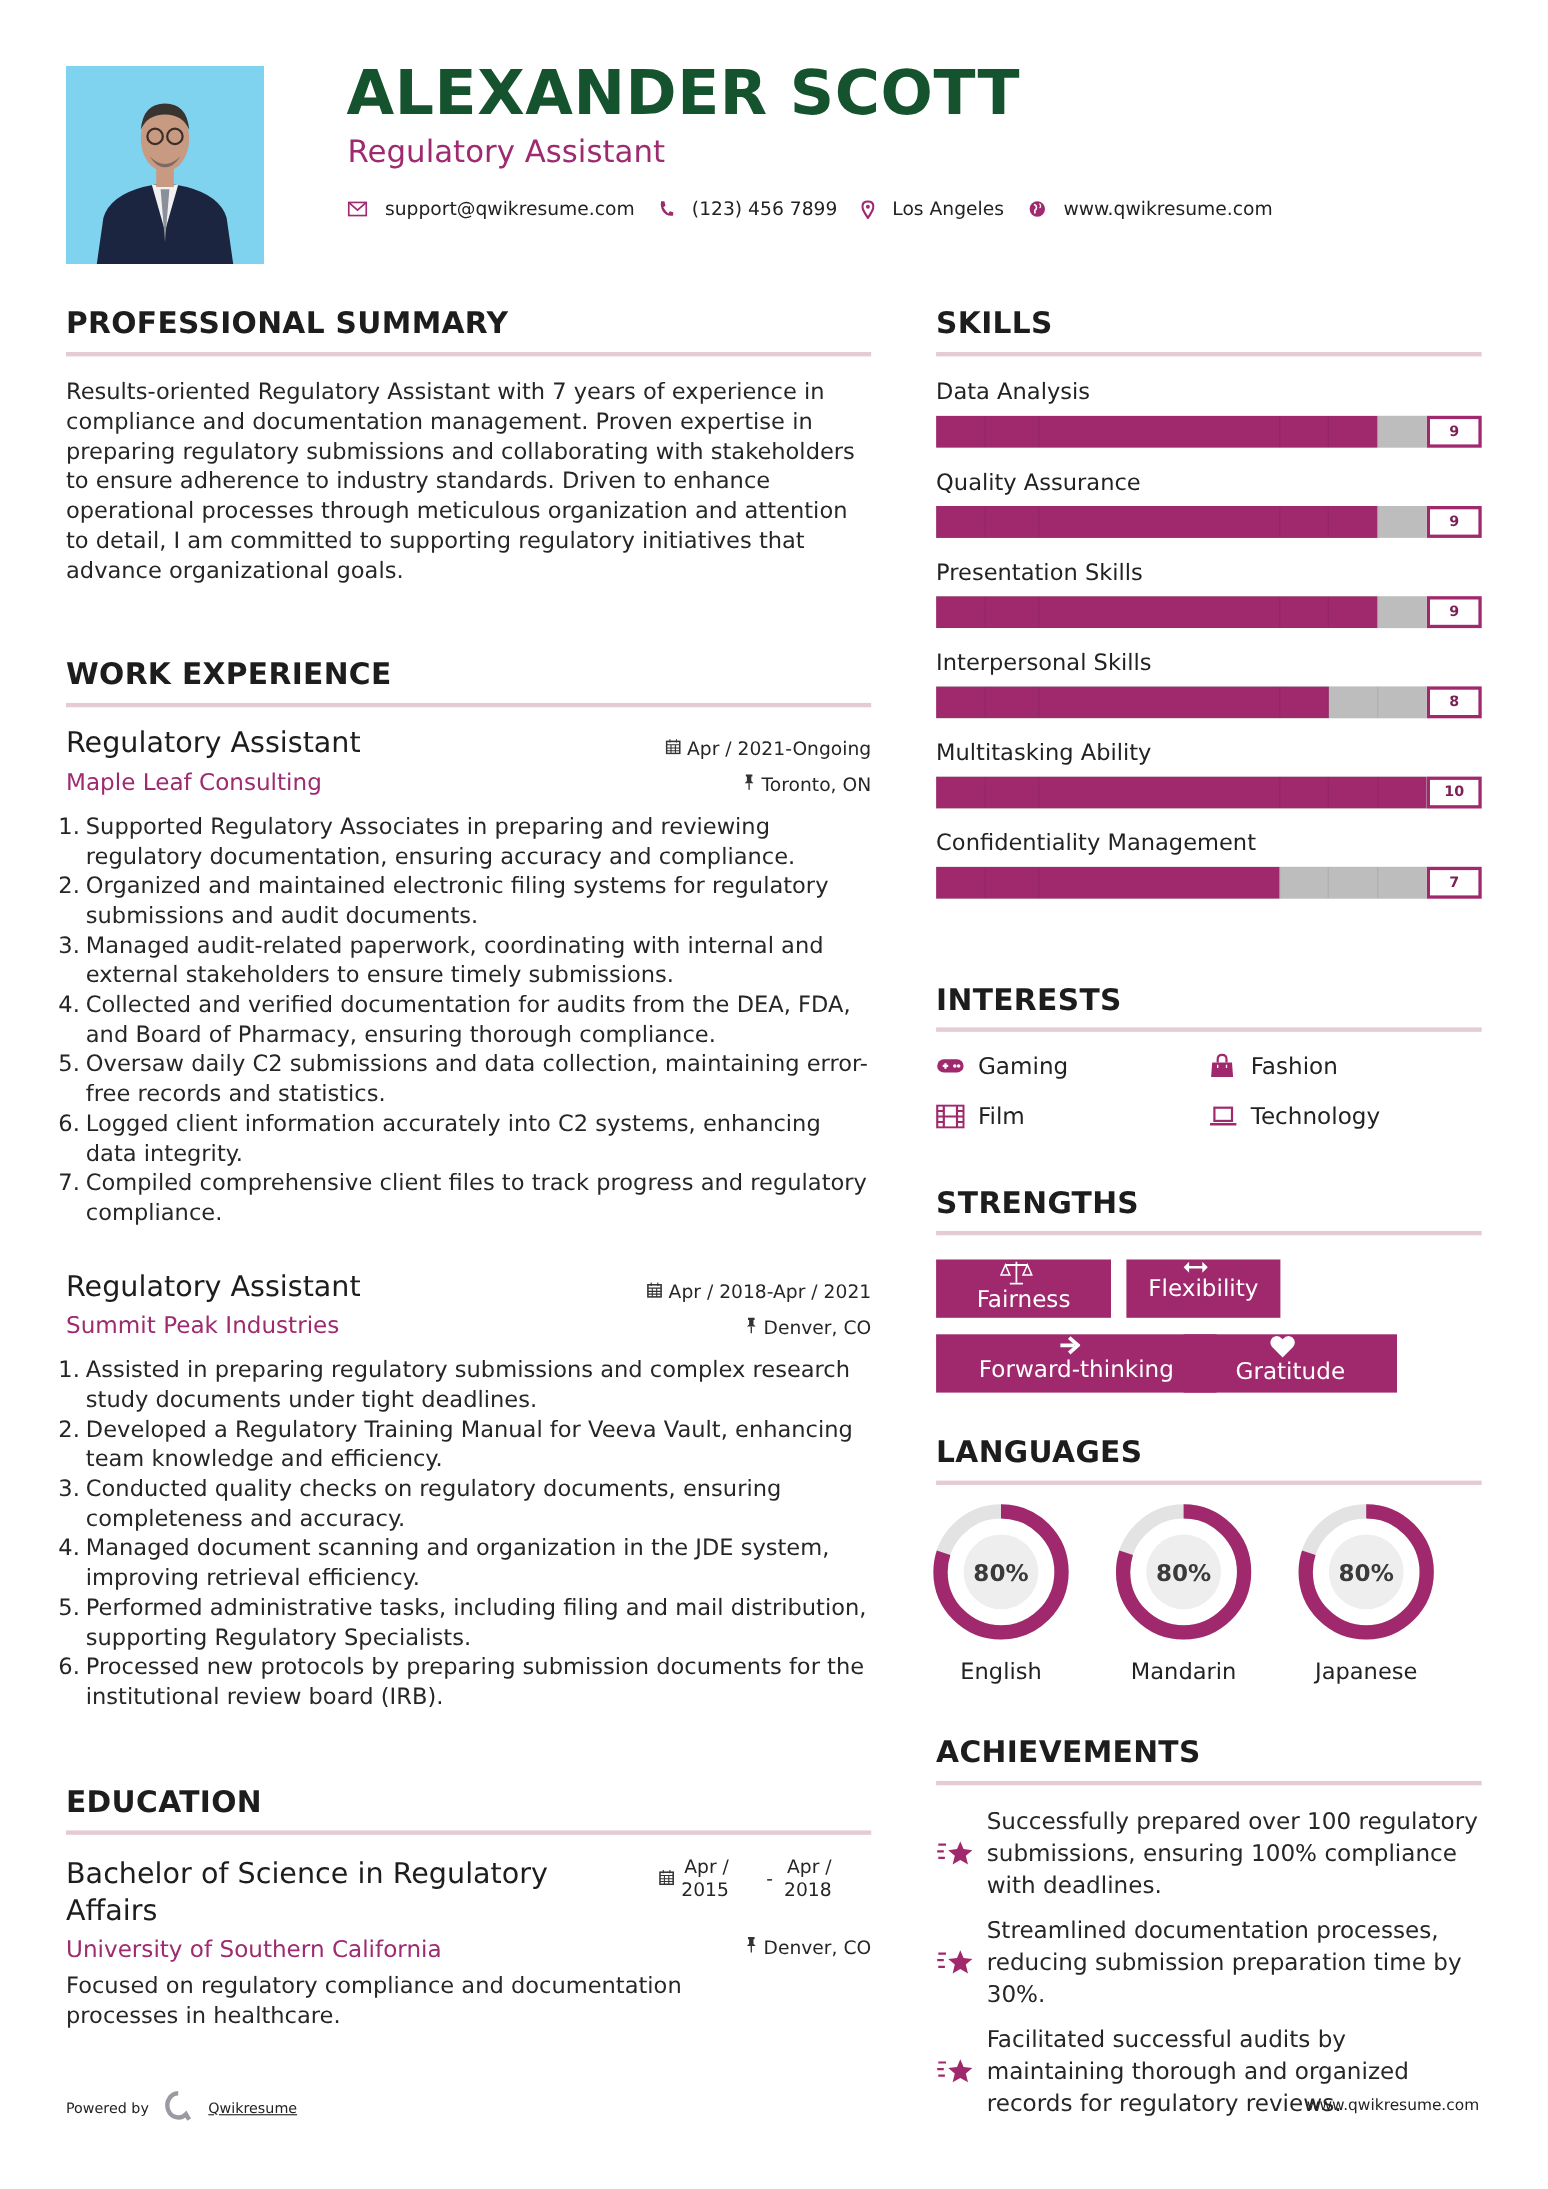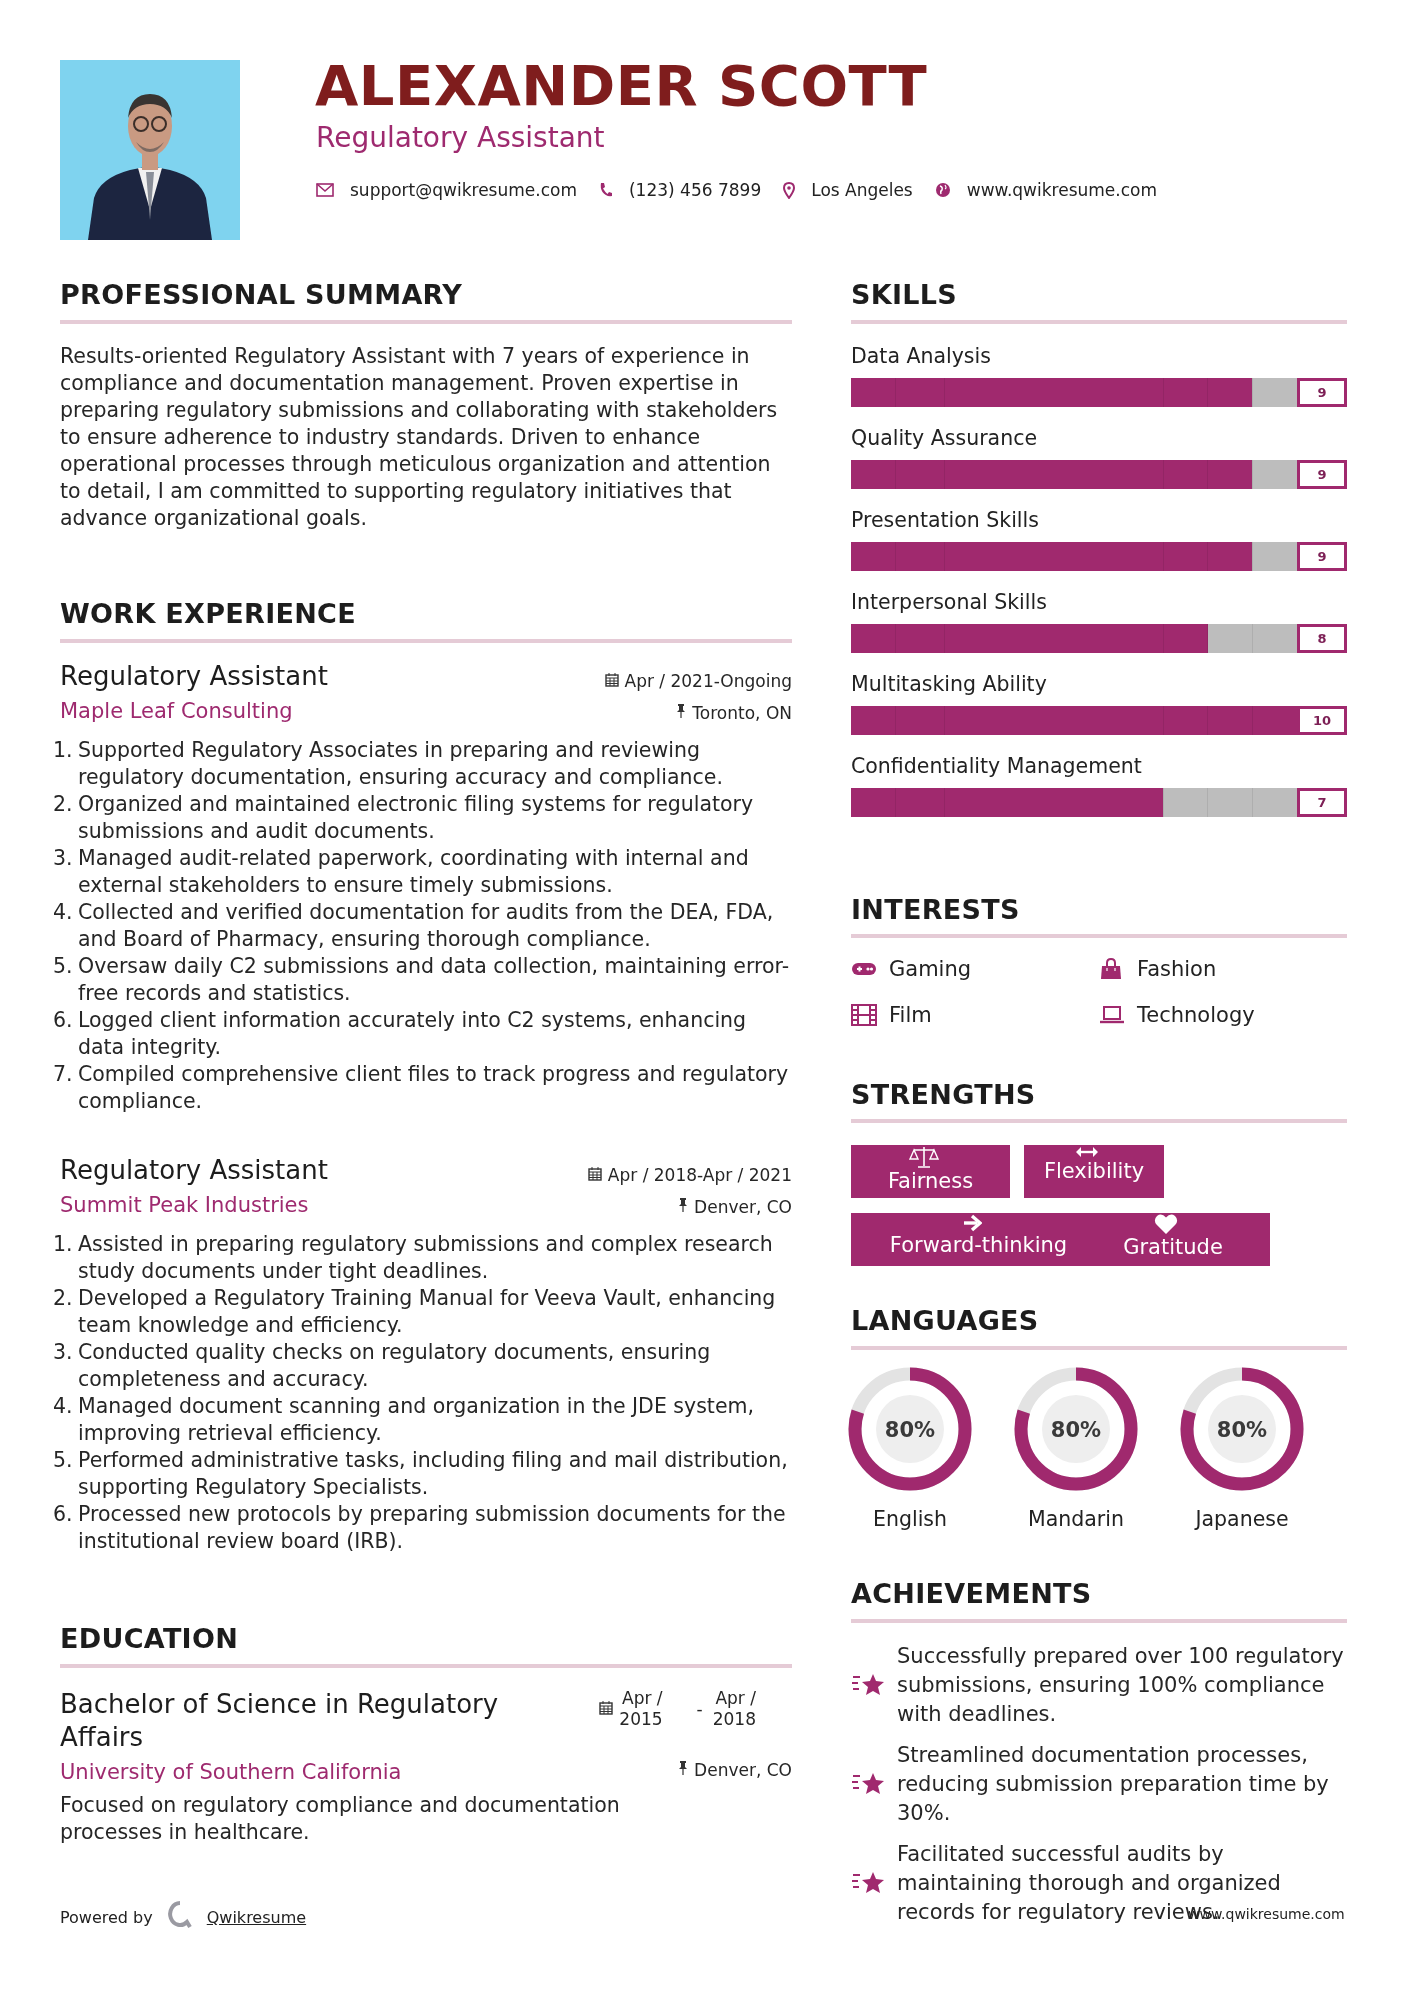--- a/index.html
+++ b/index.html
@@ -4,21 +4,21 @@
 <style>
   * { box-sizing: border-box; margin: 0; padding: 0; }
   html, body { width: 1407px; height: 1990px; background: #ffffff; }
   body { font-family: "DejaVu Sans", sans-serif; color: #222; position: relative; overflow: hidden; }
 
   .abs { position: absolute; }
 
   
   .photo { left: 60px; top: 60px; width: 180px; height: 180px; background: #7fd3ef; overflow: hidden; }
   .photo svg { width: 100%; height: 100%; display: block; }
-  .name { left: 315px; top: 58px; font-size: 56px; font-weight: bold; letter-spacing: 0.5px; color: #7f1d1d; line-height: 1; }
+  .name { left: 315px; top: 58px; font-size: 56px; font-weight: bold; letter-spacing: 0.5px; color: #14532d; line-height: 1; }
   .job-title { left: 316px; top: 124px; font-size: 28px; color: #9e2a6f; line-height: 1; }
   .contact { left: 316px; top: 180px; display: flex; align-items: center; font-size: 17px; color: #222; }
   .contact .ci { color: #9e2a6f; font-size: 17px; margin-right: 16px; display: inline-flex; align-items: center; }
   .contact .ct { margin-right: 22px; }
 
   
   .sec-title { font-size: 27px; font-weight: bold; color: #1d1d1d; letter-spacing: 0.3px; line-height: 1; }
   .sec-rule { height: 4px; background: #e5cbd6; }
 
   .left { left: 60px; width: 732px; }
@@ -54,21 +54,21 @@
   
   .lang { position: absolute; width: 124px; text-align: center; }
   .lang svg { display: block; margin: 0 auto; }
   .lang-label { font-size: 20.5px; color: #222; margin-top: 16px; }
 
   
   .ach { display: flex; align-items: center; }
   .ach .ai { width: 36px; margin-right: 10px; margin-top: 2px; flex: 0 0 36px; }
   .ach .at { font-size: 21px; line-height: 29px; color: #262626; }
 
-  .footer-left { left: 60px; top: 1900px; display: flex; align-items: center; font-size: 16px; color: #222; }
+  .footer-left { left: 60px; top: 1900px; display: flex; align-items: center; font-size: 13px; color: #222; }
   .footer-right { left: 1188px; top: 1906px; font-size: 14px; color: #222; }
 </style>
 </head>
 <body>
 
 <div class="abs photo">
   <svg viewBox="0 0 180 180">
     <rect width="180" height="180" fill="#7fd3ef"></rect>
     <path d="M28 180 L34 138 Q40 118 70 110 L90 106 L110 110 Q140 118 146 138 L152 180 Z" fill="#1c2540"></path>
     <path d="M78 108 L90 150 L102 108 Z" fill="#f1f1f1"></path>

